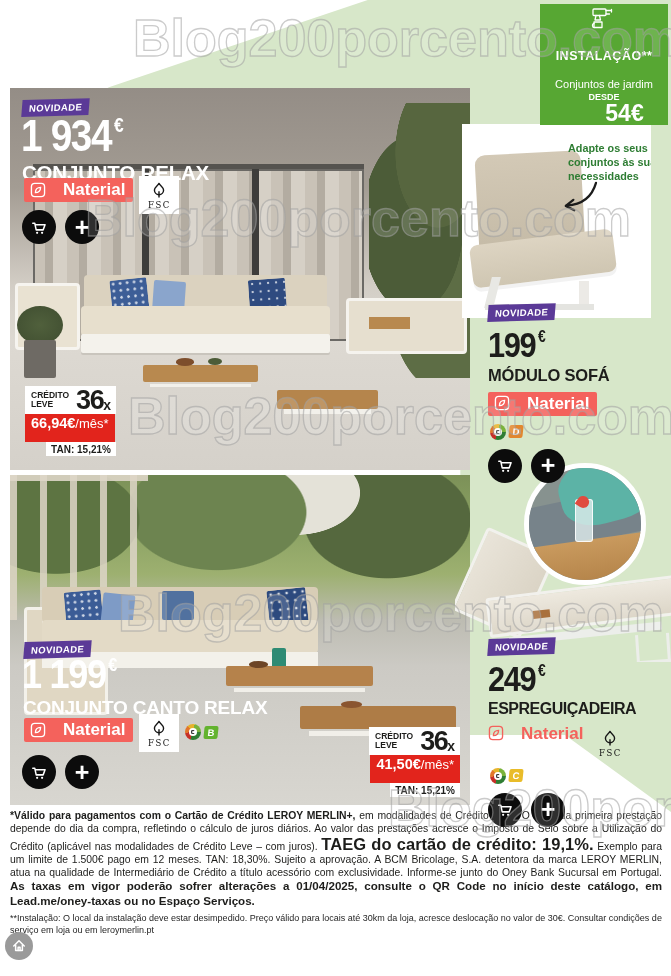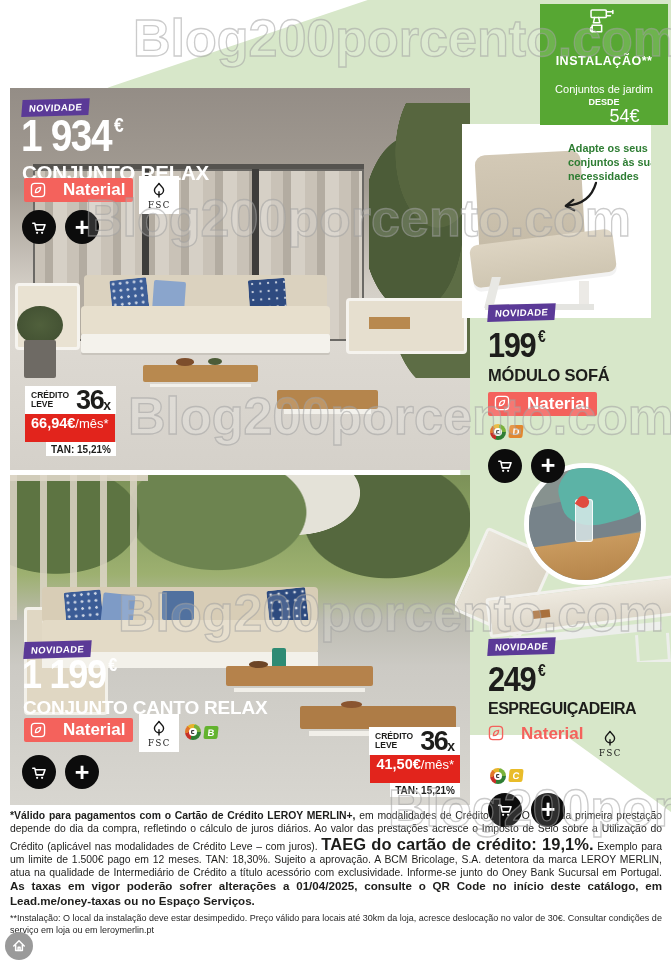--- a/index.html
+++ b/index.html
@@ -12,21 +12,21 @@
   
   .wm{position:absolute;z-index:40;font-size:52px;font-weight:700;white-space:nowrap;pointer-events:none;
       color:rgba(255,255,255,0.14);-webkit-text-stroke:1.3px rgba(160,160,160,0.55);letter-spacing:0;}
   
   .install{position:absolute;left:540px;top:4px;width:128px;height:121px;background:#57a733;color:#fff;z-index:2;
     display:flex;flex-direction:column;align-items:center;justify-content:center;text-align:center;}
   .install svg{width:44px;height:40px;}
   .install .ttl{font-size:12.5px;font-weight:bold;letter-spacing:.5px;margin-top:17px;}
   .install .sub{font-size:11px;margin-top:15px;}
   .install .desde{font-size:9px;font-weight:bold;margin-top:2px;}
-  .install .prc{font-size:18px;font-weight:normal;line-height:1;margin-left:41px;}
+  .install .prc{font-size:23px;font-weight:bold;line-height:1;margin-left:41px;}
   
   .photo{position:absolute;overflow:hidden;z-index:1;}
   .photo1{left:10px;top:88px;width:460px;height:382px;
     background:linear-gradient(180deg,#948d86 0%,#a39c93 26%,#b9b3aa 38%,#d3cec6 52%,#ddd9d2 66%,#d5d1ca 100%);}
   .photo2{left:10px;top:475px;width:460px;height:330px;
     background:linear-gradient(180deg,#7c9158 0%,#8ba263 16%,#9db070 30%,#bdbcb2 44%,#cccac4 58%,#d8d6d0 100%);}
   .photo > div{position:absolute;}
   
   .p1-glass{left:5%;top:20%;width:72%;height:45%;background:repeating-linear-gradient(90deg,#c9c2b7 0 12px,#b3aca1 12px 20px,#d6d0c6 20px 34px);border-top:5px solid #55534f;box-shadow:inset 0 0 0 2px #6b6965;}
   .p1-glass::before,.p1-glass::after{content:"";position:absolute;top:0;bottom:0;width:7px;background:#3e3d3b;}

